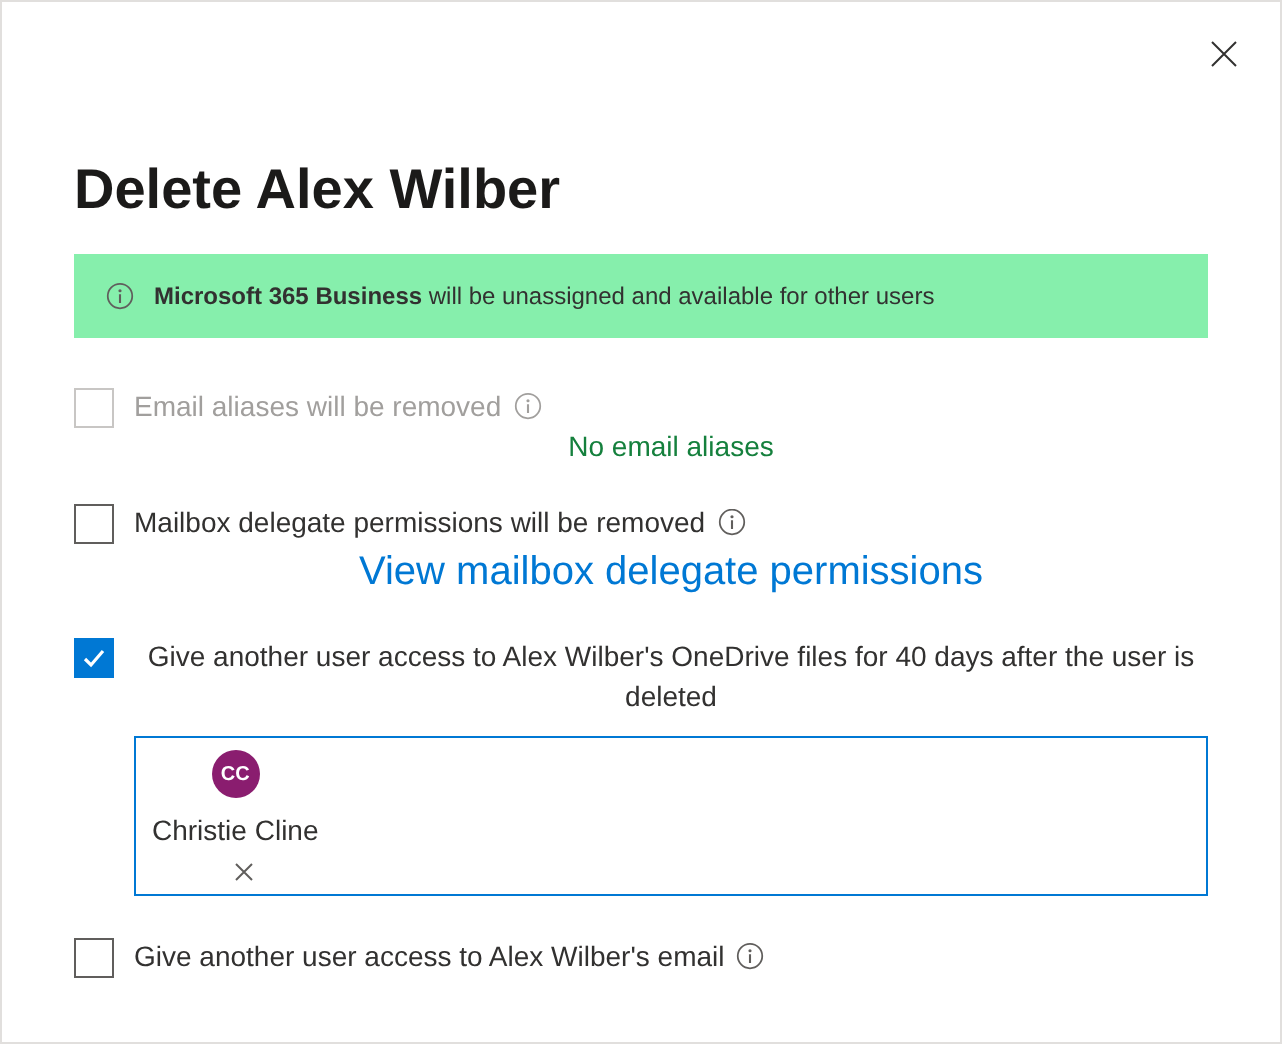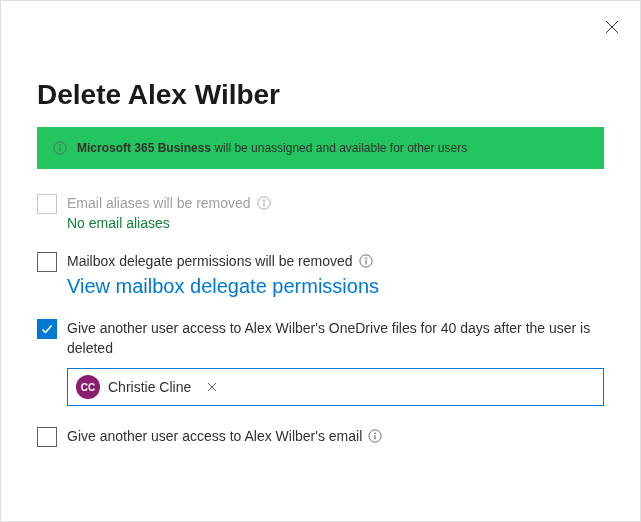--- a/index.html
+++ b/index.html
@@ -41,21 +41,21 @@
       color: #1b1a19;
       margin-bottom: 16px;
     }
     .description {
       font-size: 14px;
       line-height: 20px;
       color: #323130;
       margin-bottom: 22px;
     }
     .info-bar {
-      background: #22c55e;
+      background: #86efac;
       padding: 14px 16px;
       display: flex;
       align-items: center;
       gap: 10px;
       margin-bottom: 24px;
     }
     .info-bar .info-icon {
       flex-shrink: 0;
       color: #605e5c;
       display: flex;
@@ -66,20 +66,21 @@
       color: #323130;
     }
     .info-bar .info-text b {
       font-weight: 600;
     }
     .option-row {
       display: flex;
       align-items: flex-start;
       gap: 10px;
       margin-bottom: 20px;
+      text-align: center;
     }
     .checkbox {
       width: 20px;
       height: 20px;
       border: 1px solid #605e5c;
       flex-shrink: 0;
       margin-top: 1px;
       display: flex;
       align-items: center;
       justify-content: center;
@@ -140,20 +141,21 @@
       display: flex;
       align-items: center;
       min-height: 34px;
     }
     .person-chip {
       display: inline-flex;
       align-items: center;
       gap: 8px;
       padding: 2px 4px 2px 2px;
       border-radius: 14px;
+      flex-direction: column;
     }
     .avatar {
       width: 24px;
       height: 24px;
       border-radius: 50%;
       background: #8a1d6f;
       color: #fff;
       font-size: 10px;
       font-weight: 600;
       display: flex;

